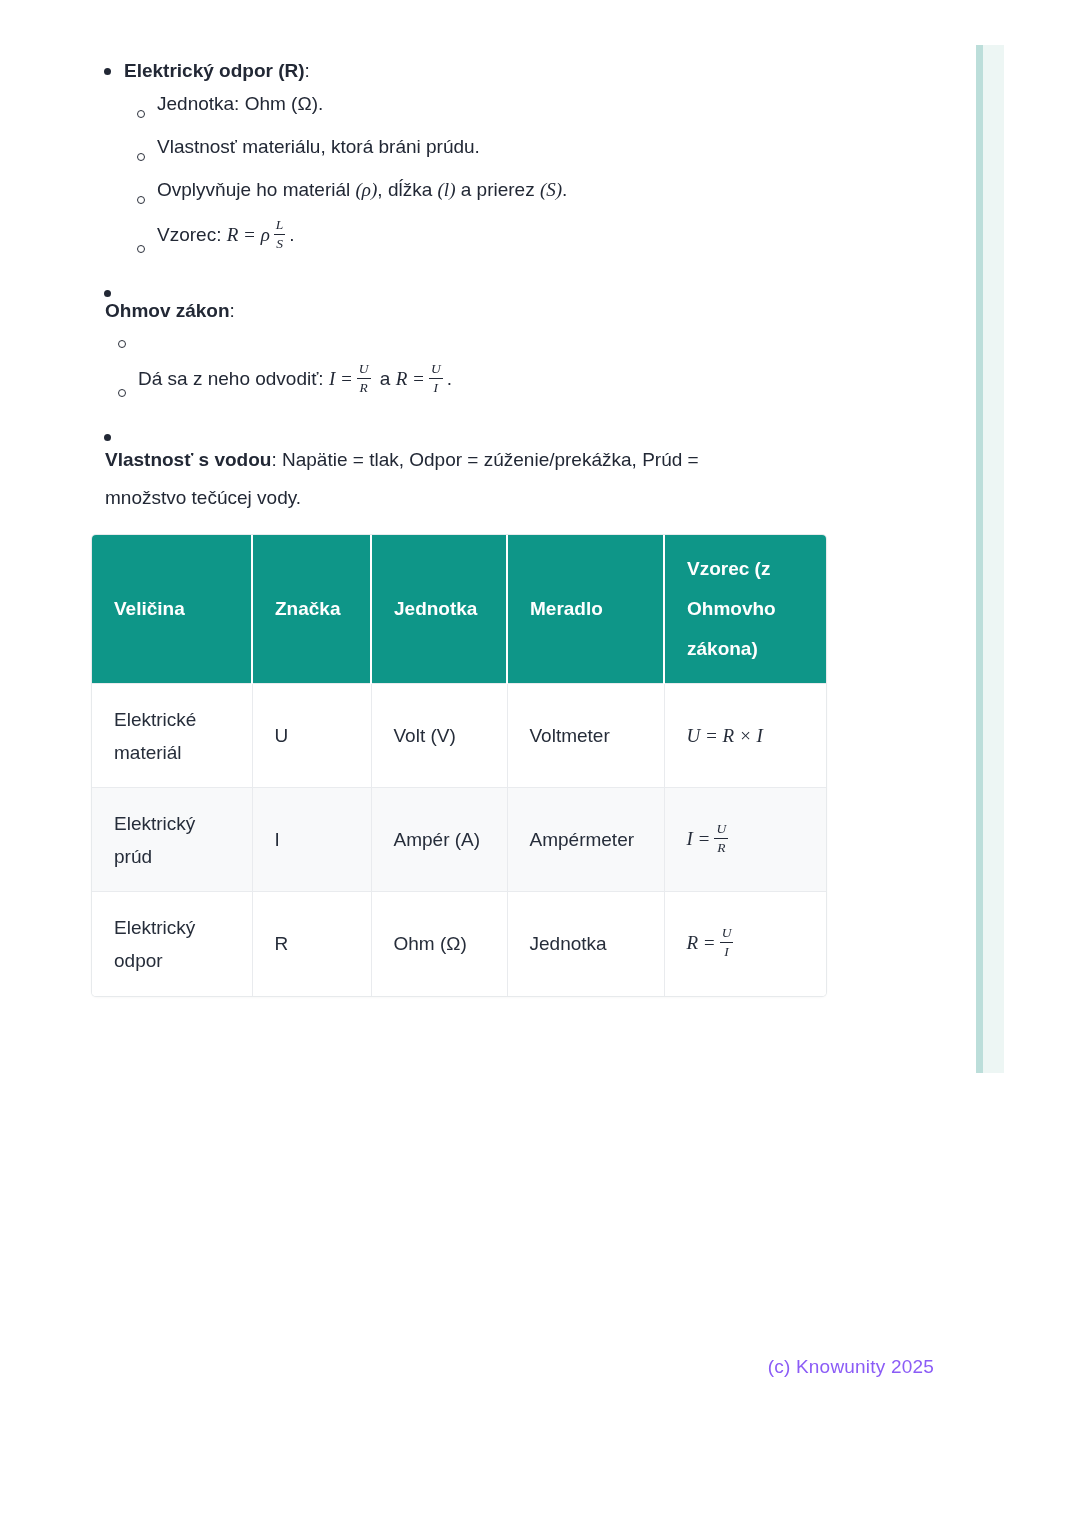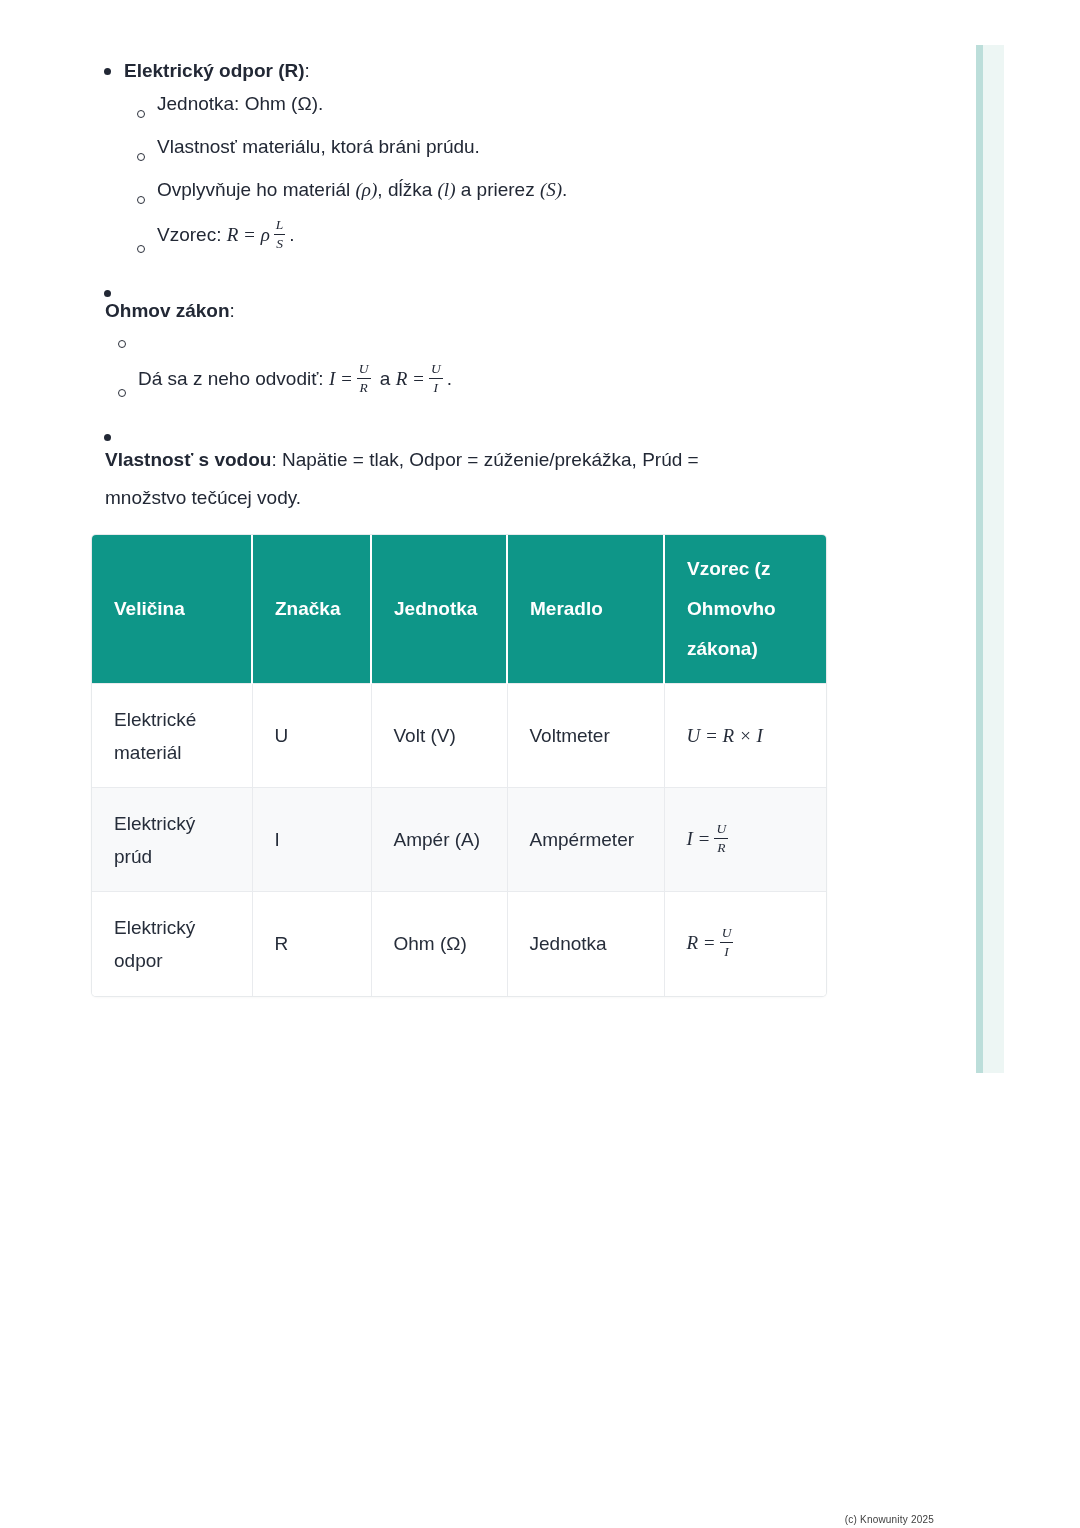--- a/index.html
+++ b/index.html
@@ -65,22 +65,22 @@
   td {
     font-size:19px; color:#262d3a; vertical-align:middle;
     padding:14px 14px 14px 22px; height:104px; line-height:33px;
     border-right:1px solid #e9ebee; border-top:1px solid #e9ebee;
     background:#ffffff;
   }
   td:last-child { border-right:none; }
   tr.alt td { background:#f8f9fa; }
 
   .footer-copy {
-    position:absolute; top:1514px; right:70px;
-    font-size:10px; color:#404040; letter-spacing:.2px;
+    position:absolute; top:1356px; right:70px;
+    font-size:19px; color:#8b5cf6; letter-spacing:.2px;
   }
 </style>
 </head>
 <body>
 
 <div class="page">
 
   <div class="sidebar-accent"></div>
 
   <div class="content">

